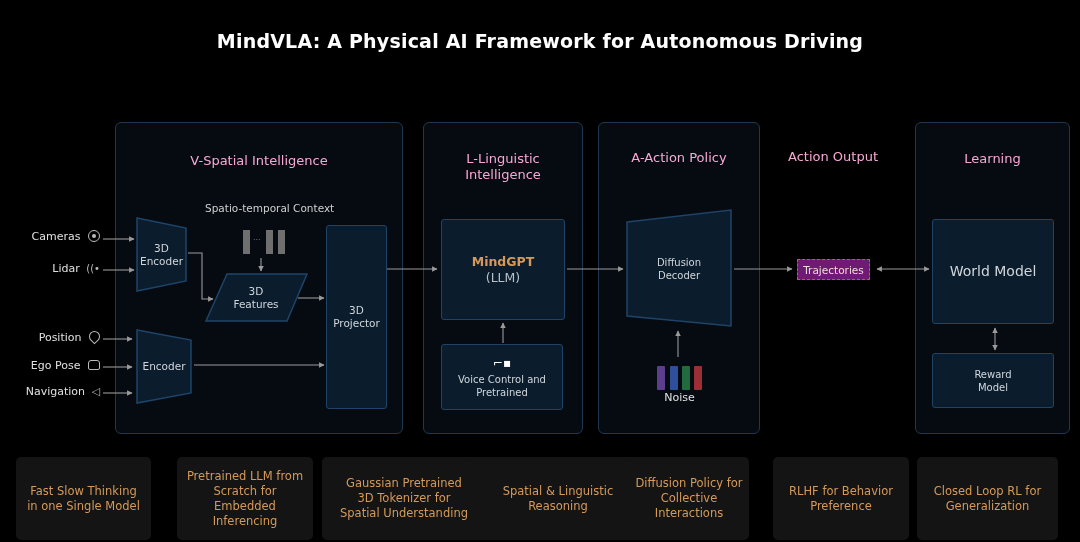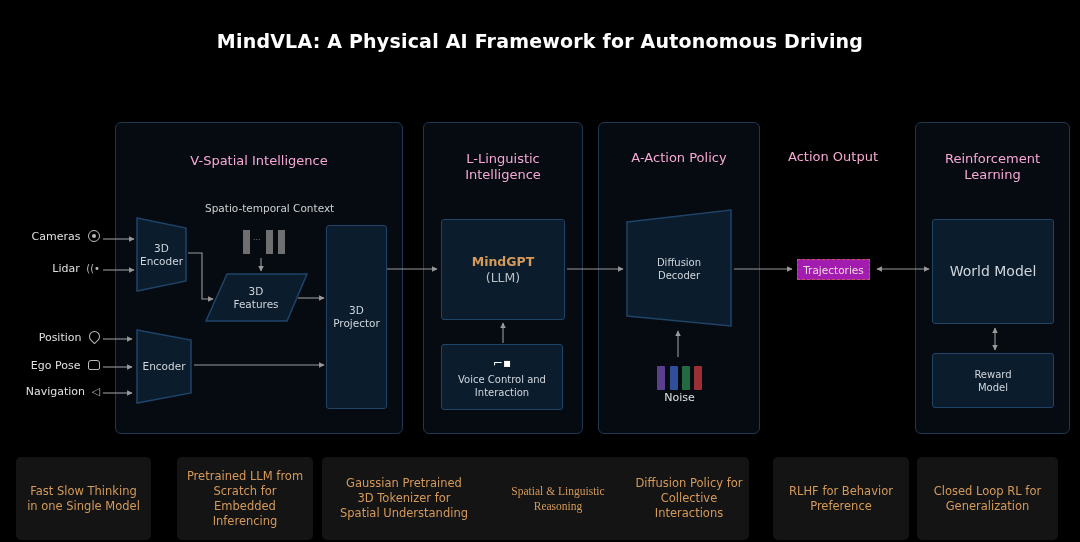--- a/index.html
+++ b/index.html
@@ -27,21 +27,20 @@
     <div>L-Linguistic</div>
     <div>Intelligence</div>
   </div>
 </div>
 <div class="panel" style="left:598px;top:122px;width:162px;height:312px;">
   <div class="ptitle" style="top:27px;">A-Action Policy</div>
 </div>
 <div class="ptitle" style="left:770px;width:126px;top:149px;position:absolute;">Action Output</div>
 <div class="panel" style="left:915px;top:122px;width:155px;height:312px;">
   <div class="ptitle" style="top:28px;">
-    <div>Reinforcement</div>
     <div>Learning</div>
   </div>
 </div>
 
 <svg class="overlay" width="1080" height="542">
   <defs>
     <marker id="ah" viewBox="0 0 10 10" refX="9" refY="5" markerWidth="5" markerHeight="5" orient="auto-start-reverse">
       <path d="M0,0 L10,5 L0,10 z" fill="#9a9a9a"></path>
     </marker>
   </defs>
@@ -132,30 +131,30 @@
   <span>Projector</span>
 </div>
 
 <div class="node" style="left:441px;top:219px;width:124px;height:101px;flex-direction:column;font-size:12.5px;line-height:16px;">
   <span style="color:#d59a5a;font-weight:bold;">MindGPT</span>
   <span style="color:#b8c0c8;">(LLM)</span>
 </div>
 <div class="node" style="left:441px;top:344px;width:122px;height:66px;flex-direction:column;font-size:10px;">
   <span style="color:#fff;font-size:12px;line-height:14px;margin-bottom:3px;">⌐▪</span>
   <span>Voice Control and</span>
-  <span>Interaction</span>
+  <span>Pretrained</span>
 </div>
 
 <div class="shape-text" style="left:627px;top:222px;width:104px;height:94px;flex-direction:column;font-size:10px;">
   <span>Diffusion</span>
   <span>Decoder</span>
 </div>
 <div class="abs" style="left:657px;top:391px;width:45px;text-align:center;font-size:11px;color:#e0e0e0;">Noise</div>
 
-<div class="abs" style="left:797px;top:259px;width:73px;height:21px;line-height:21px;text-align:center;background:#a21caf;border:1px dashed #c4555c;box-sizing:border-box;font-size:10.5px;color:#f0dada;">Trajectories</div>
+<div class="abs" style="left:797px;top:259px;width:73px;height:21px;line-height:21px;text-align:center;background:#701a75;border:1px dashed #c4555c;box-sizing:border-box;font-size:10.5px;color:#f0dada;">Trajectories</div>
 
 <div class="node" style="left:932px;top:219px;width:122px;height:105px;font-size:14px;">World Model</div>
 <div class="node" style="left:932px;top:353px;width:122px;height:55px;flex-direction:column;font-size:10px;">
   <span>Reward</span>
   <span>Model</span>
 </div>
 
 <div class="feat" style="left:16px;width:135px;">
     <div>
       <div>Fast Slow Thinking</div>
@@ -169,21 +168,21 @@
       <div>Inferencing</div>
     </div>
   </div>
 <div class="feat" style="left:322px;width:164px;">
     <div>
       <div>Gaussian Pretrained</div>
       <div>3D Tokenizer for</div>
       <div>Spatial Understanding</div>
     </div>
   </div>
-<div class="feat" style="left:467px;width:182px;font-family:Liberation Serif, serif;">
+<div class="feat" style="left:467px;width:182px;">
     <div>
       <div>Spatial &amp; Linguistic</div>
       <div>Reasoning</div>
     </div>
   </div>
 <div class="feat" style="left:629px;width:120px;">
     <div>
       <div>Diffusion Policy for</div>
       <div>Collective Interactions</div>
     </div>

